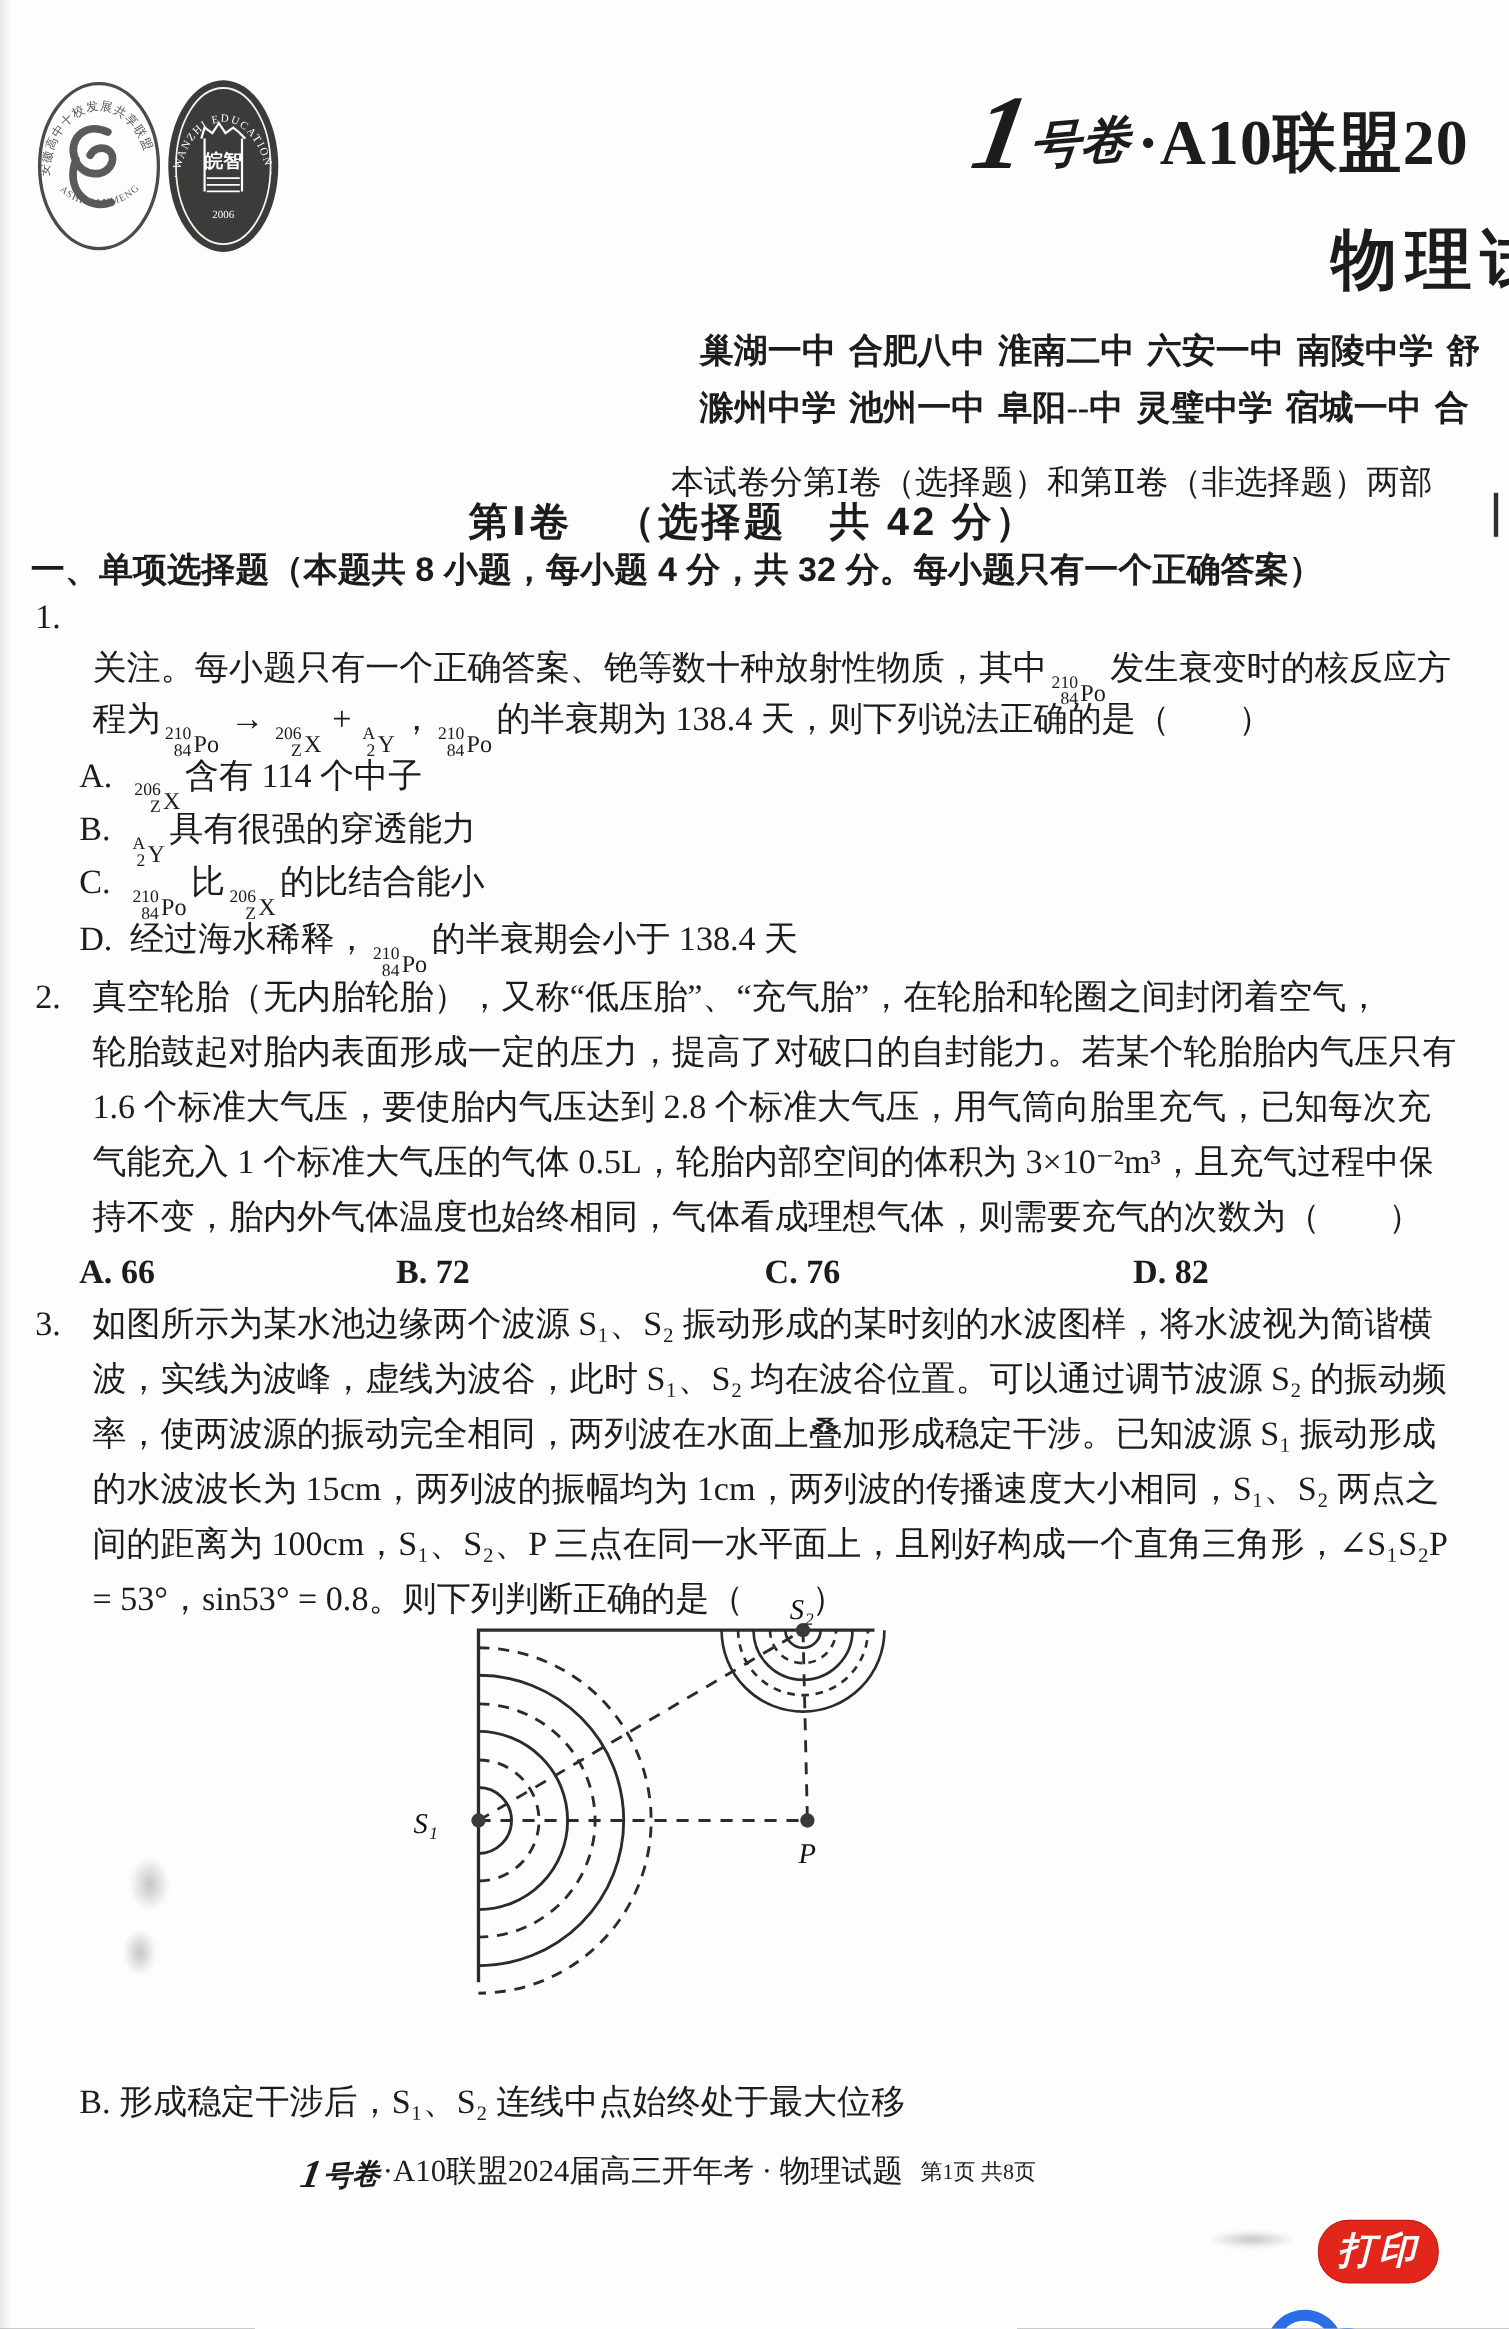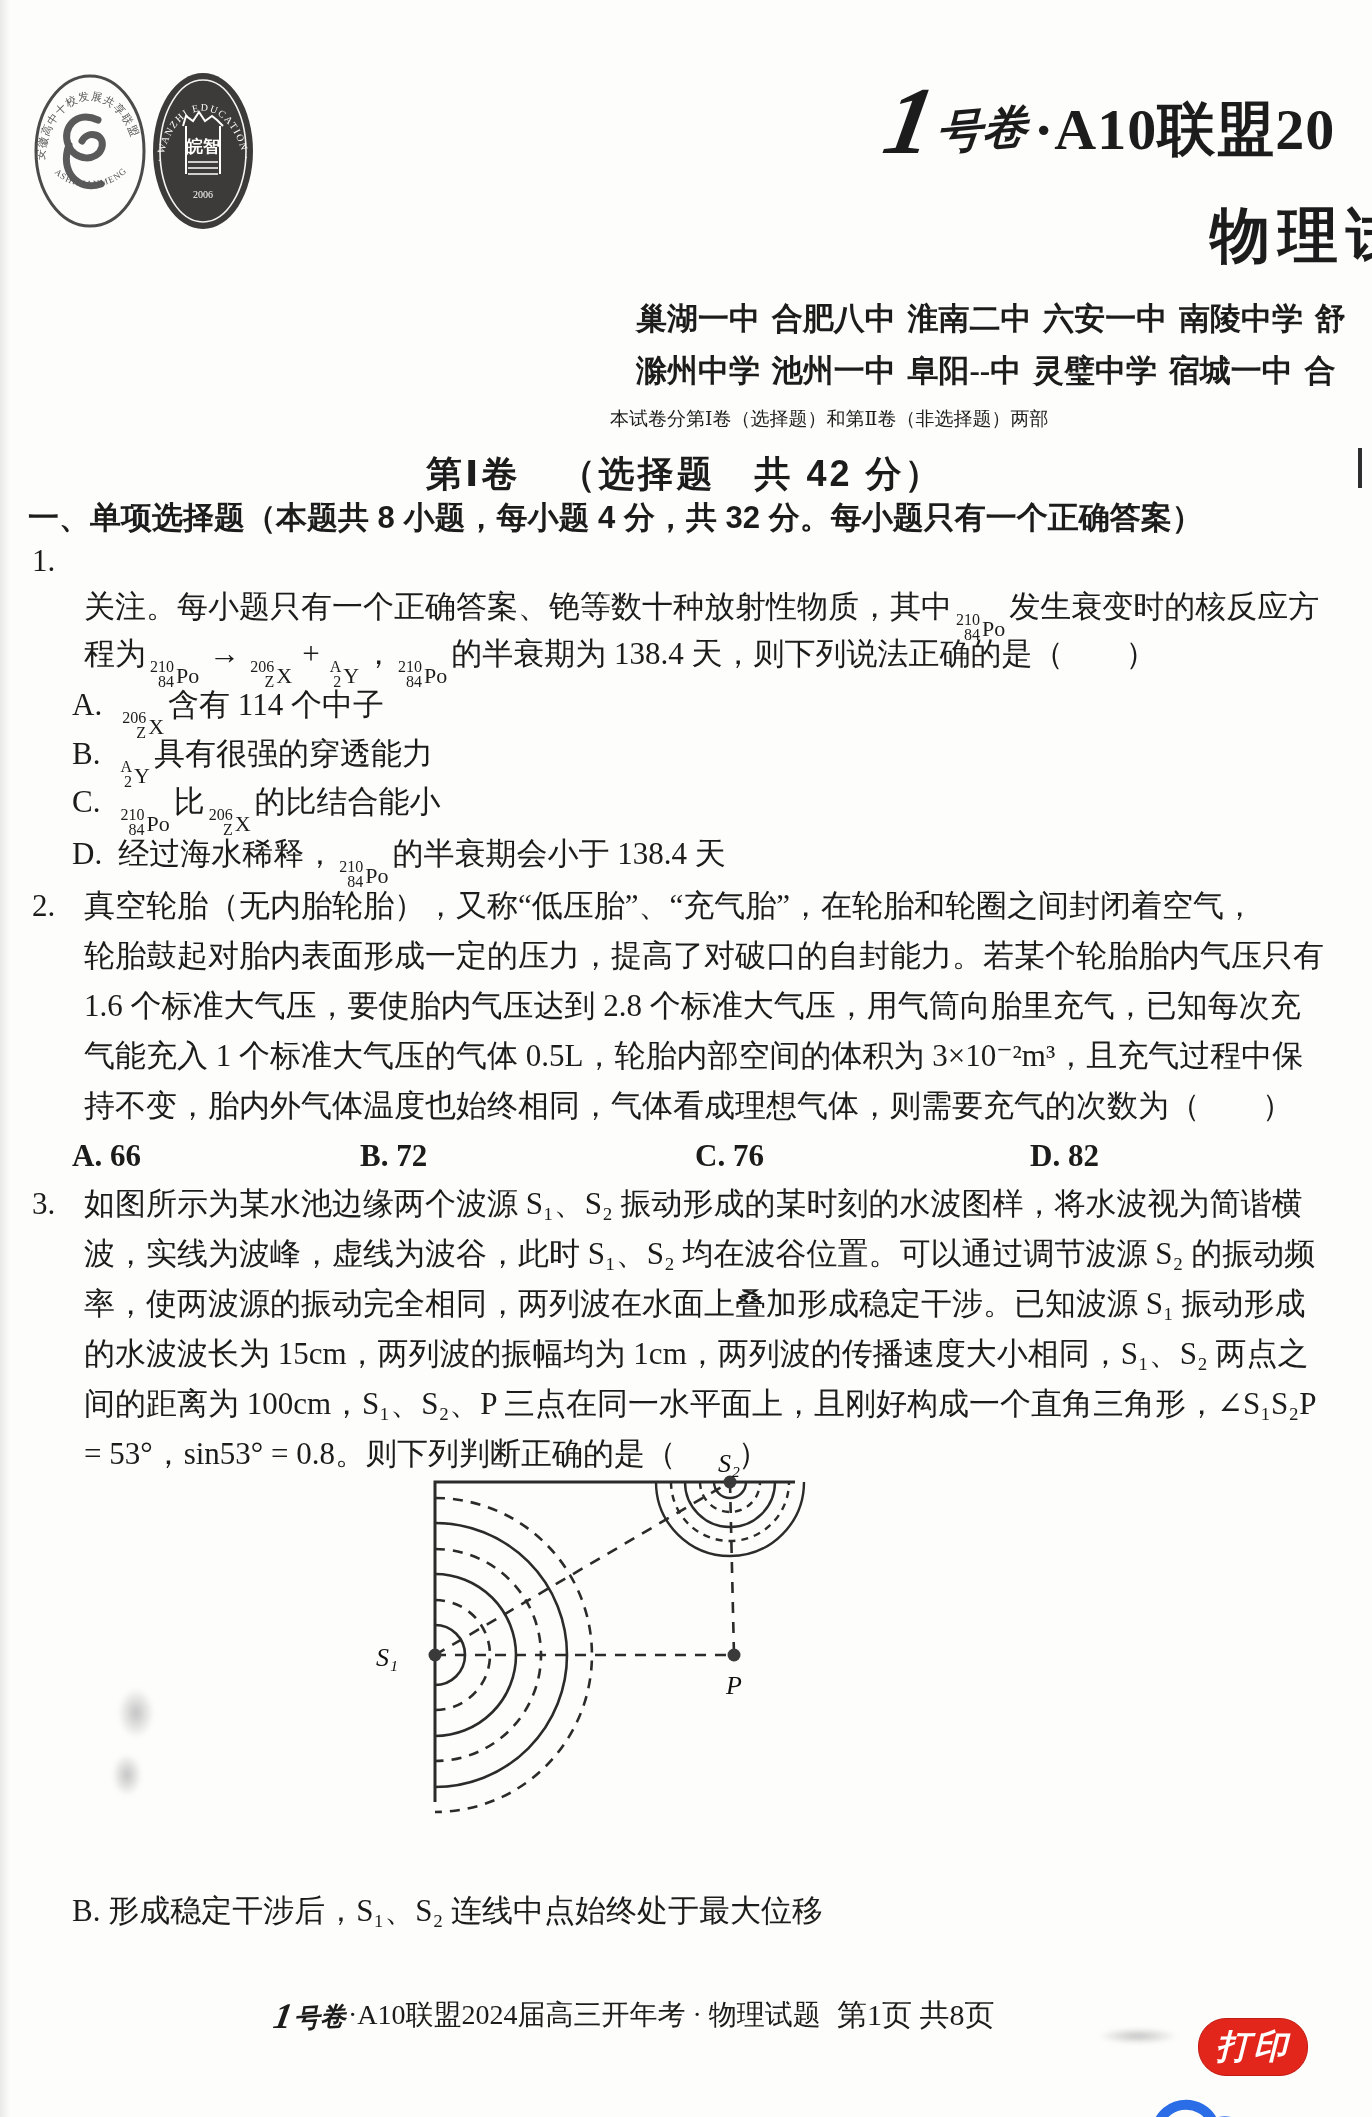--- a/index.html
+++ b/index.html
@@ -18,32 +18,32 @@
   .nuc{display:inline-flex;align-items:flex-start;margin:0 4px;vertical-align:-8px;}
   .nuc .st{display:inline-flex;flex-direction:column;align-items:flex-end;font-size:16px;line-height:15px;margin-right:2px;}
   .nuc .sym{font-size:22px;line-height:34px;}
   
   .title1{position:absolute;left:886px;top:72px;display:flex;align-items:flex-end;height:92px;}
   .brand-one{font-size:96px;line-height:86px;font-weight:900;font-style:italic;transform:skewX(-10deg);}
   .brand-suffix{font-size:46px;line-height:52px;font-weight:bold;font-style:italic;transform:rotate(-5deg) skewX(-6deg);margin:0 6px 8px 2px;}
   .title-rest{font-size:58px;line-height:64px;font-weight:bold;letter-spacing:1px;margin-bottom:2px;}
   .subject{position:absolute;left:1210px;top:196px;font-size:60px;font-weight:800;letter-spacing:8px;white-space:nowrap;}
   .schools{position:absolute;left:636px;font-size:31px;font-weight:600;white-space:nowrap;word-spacing:4px;}
-  .note{position:absolute;left:610px;top:406px;font-size:19px;white-space:nowrap;text-align:center;}
+  .note{position:absolute;left:610px;top:418px;font-size:30px;white-space:nowrap;text-align:center;}
   .part-heading{position:absolute;left:426px;top:450px;font-size:36px;letter-spacing:3px;white-space:nowrap;}
   .instruction{position:absolute;left:28px;top:497px;font-size:31px;white-space:nowrap;}
   
   .optrow{position:absolute;left:0;top:1135px;width:1372px;height:42px;font-weight:bold;}
   .optrow span{position:absolute;white-space:nowrap;}
   
   .footer{position:absolute;left:274px;top:1958px;display:flex;align-items:flex-end;}
   .f-one{font-size:36px;line-height:32px;font-weight:900;font-style:italic;transform:skewX(-10deg);}
   .f-suffix{font-size:26px;line-height:28px;font-weight:bold;font-style:italic;transform:rotate(-4deg);margin:0 2px 0 2px;}
   .f-title{font-size:28px;line-height:34px;}
-  .f-page{font-size:30px;line-height:34px;margin-left:16px;margin-top:40px;}
+  .f-page{font-size:20px;line-height:34px;margin-left:16px;}
   
   .print-btn{
     position:absolute;left:1198px;top:2018px;width:108px;height:56px;
     background:#e2261c;border:1px solid #c21b12;border-radius:28px;
     color:#fff;font-size:34px;line-height:56px;text-align:center;
     font-style:italic;font-weight:bold;letter-spacing:3px;cursor:pointer;
   }
   .smudge{position:absolute;background:radial-gradient(closest-side,rgba(100,100,100,.38),rgba(120,120,120,0));filter:blur(2px);}
   .edge-mark{position:absolute;left:1358px;top:448px;width:4px;height:40px;background:#2e2e2e;}
   .edge-shade{position:absolute;left:0;top:0;width:10px;height:2117px;background:linear-gradient(90deg,rgba(0,0,0,.08),rgba(0,0,0,0));}

